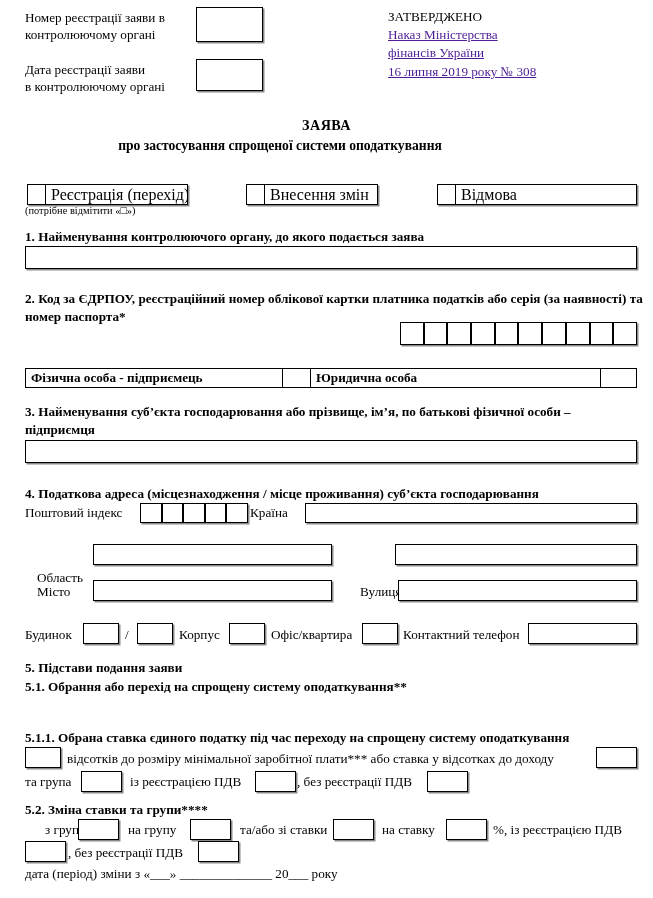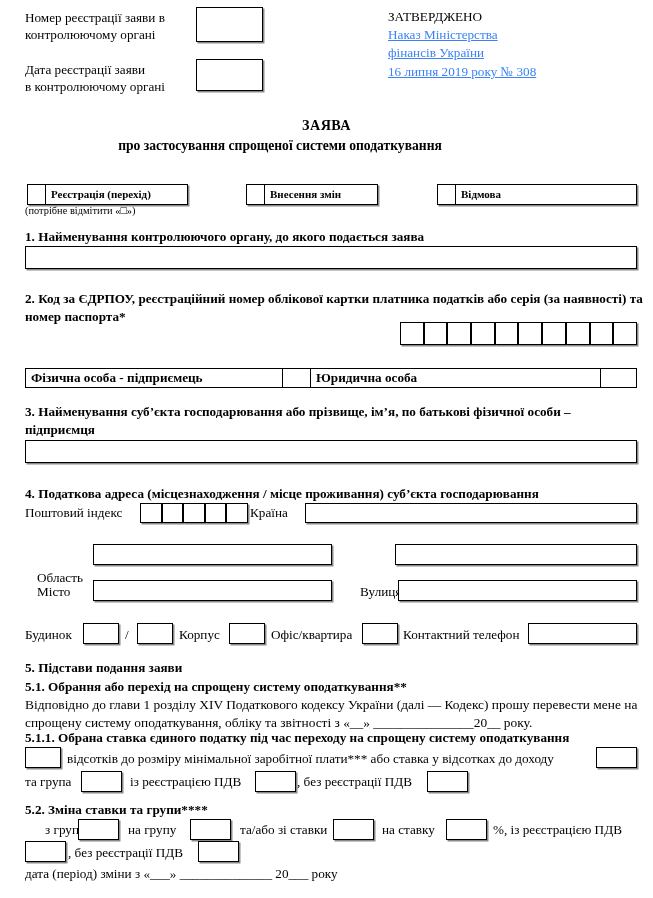--- a/index.html
+++ b/index.html
@@ -38,21 +38,21 @@
     font-size: 13.2px;
   }
   .approve {
     position: absolute;
     left: 388px;
     top: 8px;
     line-height: 1.38;
     font-size: 13.2px;
   }
   .approve .lnk {
-    color: #3b82f6;
+    color: #4c1d95;
     text-decoration: underline;
     display: block;
     white-space: nowrap;
   }
   .approve .plain { display: block; color: #000; white-space: nowrap; }
 
   
   .title-main {
     position: absolute;
     left: 0; top: 117px;
@@ -84,25 +84,24 @@
   }
   .optbox .tick {
     width: 18px;
     border-right: 1px solid #000000;
     box-sizing: border-box;
     flex: 0 0 18px;
   }
   .optbox .otext {
     flex: 1 1 auto;
     padding-left: 5px;
-    font-size: 11px;
+    font-size: 16px;
     line-height: 19px;
     white-space: nowrap;
     overflow: hidden;
-    font-weight: bold;
   }
   .hint {
     position: absolute;
     left: 25px; top: 205px;
     font-size: 10.4px;
   }
 
   
   .sec-h {
     position: absolute;
@@ -267,24 +266,20 @@
   <div class="box" style="left:229px; top:623px; width:36px; height:21px;"></div>
   <div class="lbl" style="left:271px; top:627px;">Офіс/квартира</div>
   <div class="box" style="left:362px; top:623px; width:36px; height:21px;"></div>
   <div class="lbl" style="left:403px; top:627px;">Контактний телефон</div>
   <div class="box" style="left:528px; top:623px; width:109px; height:21px;"></div>
 
   <div class="sec-h" style="left:25px; top:659px;">5. Підстави подання заяви</div>
 
   <div class="sec-h" style="left:25px; top:678px;">5.1. Обрання або перехід на спрощену систему оподаткування**</div>
 
-  <div class="para" style="left:25px; top:696px; width:618px;">
-    <span>Відповідно до глави 1 розділу XIV Податкового кодексу України (далі — Кодекс) прошу перевести</span>
-    <span>мене на спрощену систему оподаткування, обліку та звітності з «__» _______________</span><span>20__ року.</span>
-  </div>
 
   <div class="sec-h" style="left:25px; top:729px;">5.1.1. Обрана ставка єдиного податку під час переходу на спрощену систему оподаткування</div>
 
   <div class="box" style="left:25px; top:747px; width:36px; height:21px;"></div>
   <div class="lbl" style="left:67px; top:751px;">відсотків до розміру мінімальної заробітної плати*** або ставка у відсотках до доходу</div>
   <div class="box" style="left:596px; top:747px; width:41px; height:21px;"></div>
 
   <div class="lbl" style="left:25px; top:774px;">та група</div>
   <div class="box" style="left:81px; top:771px; width:41px; height:21px;"></div>
   <div class="lbl" style="left:130px; top:774px;">із реєстрацією ПДВ</div>

